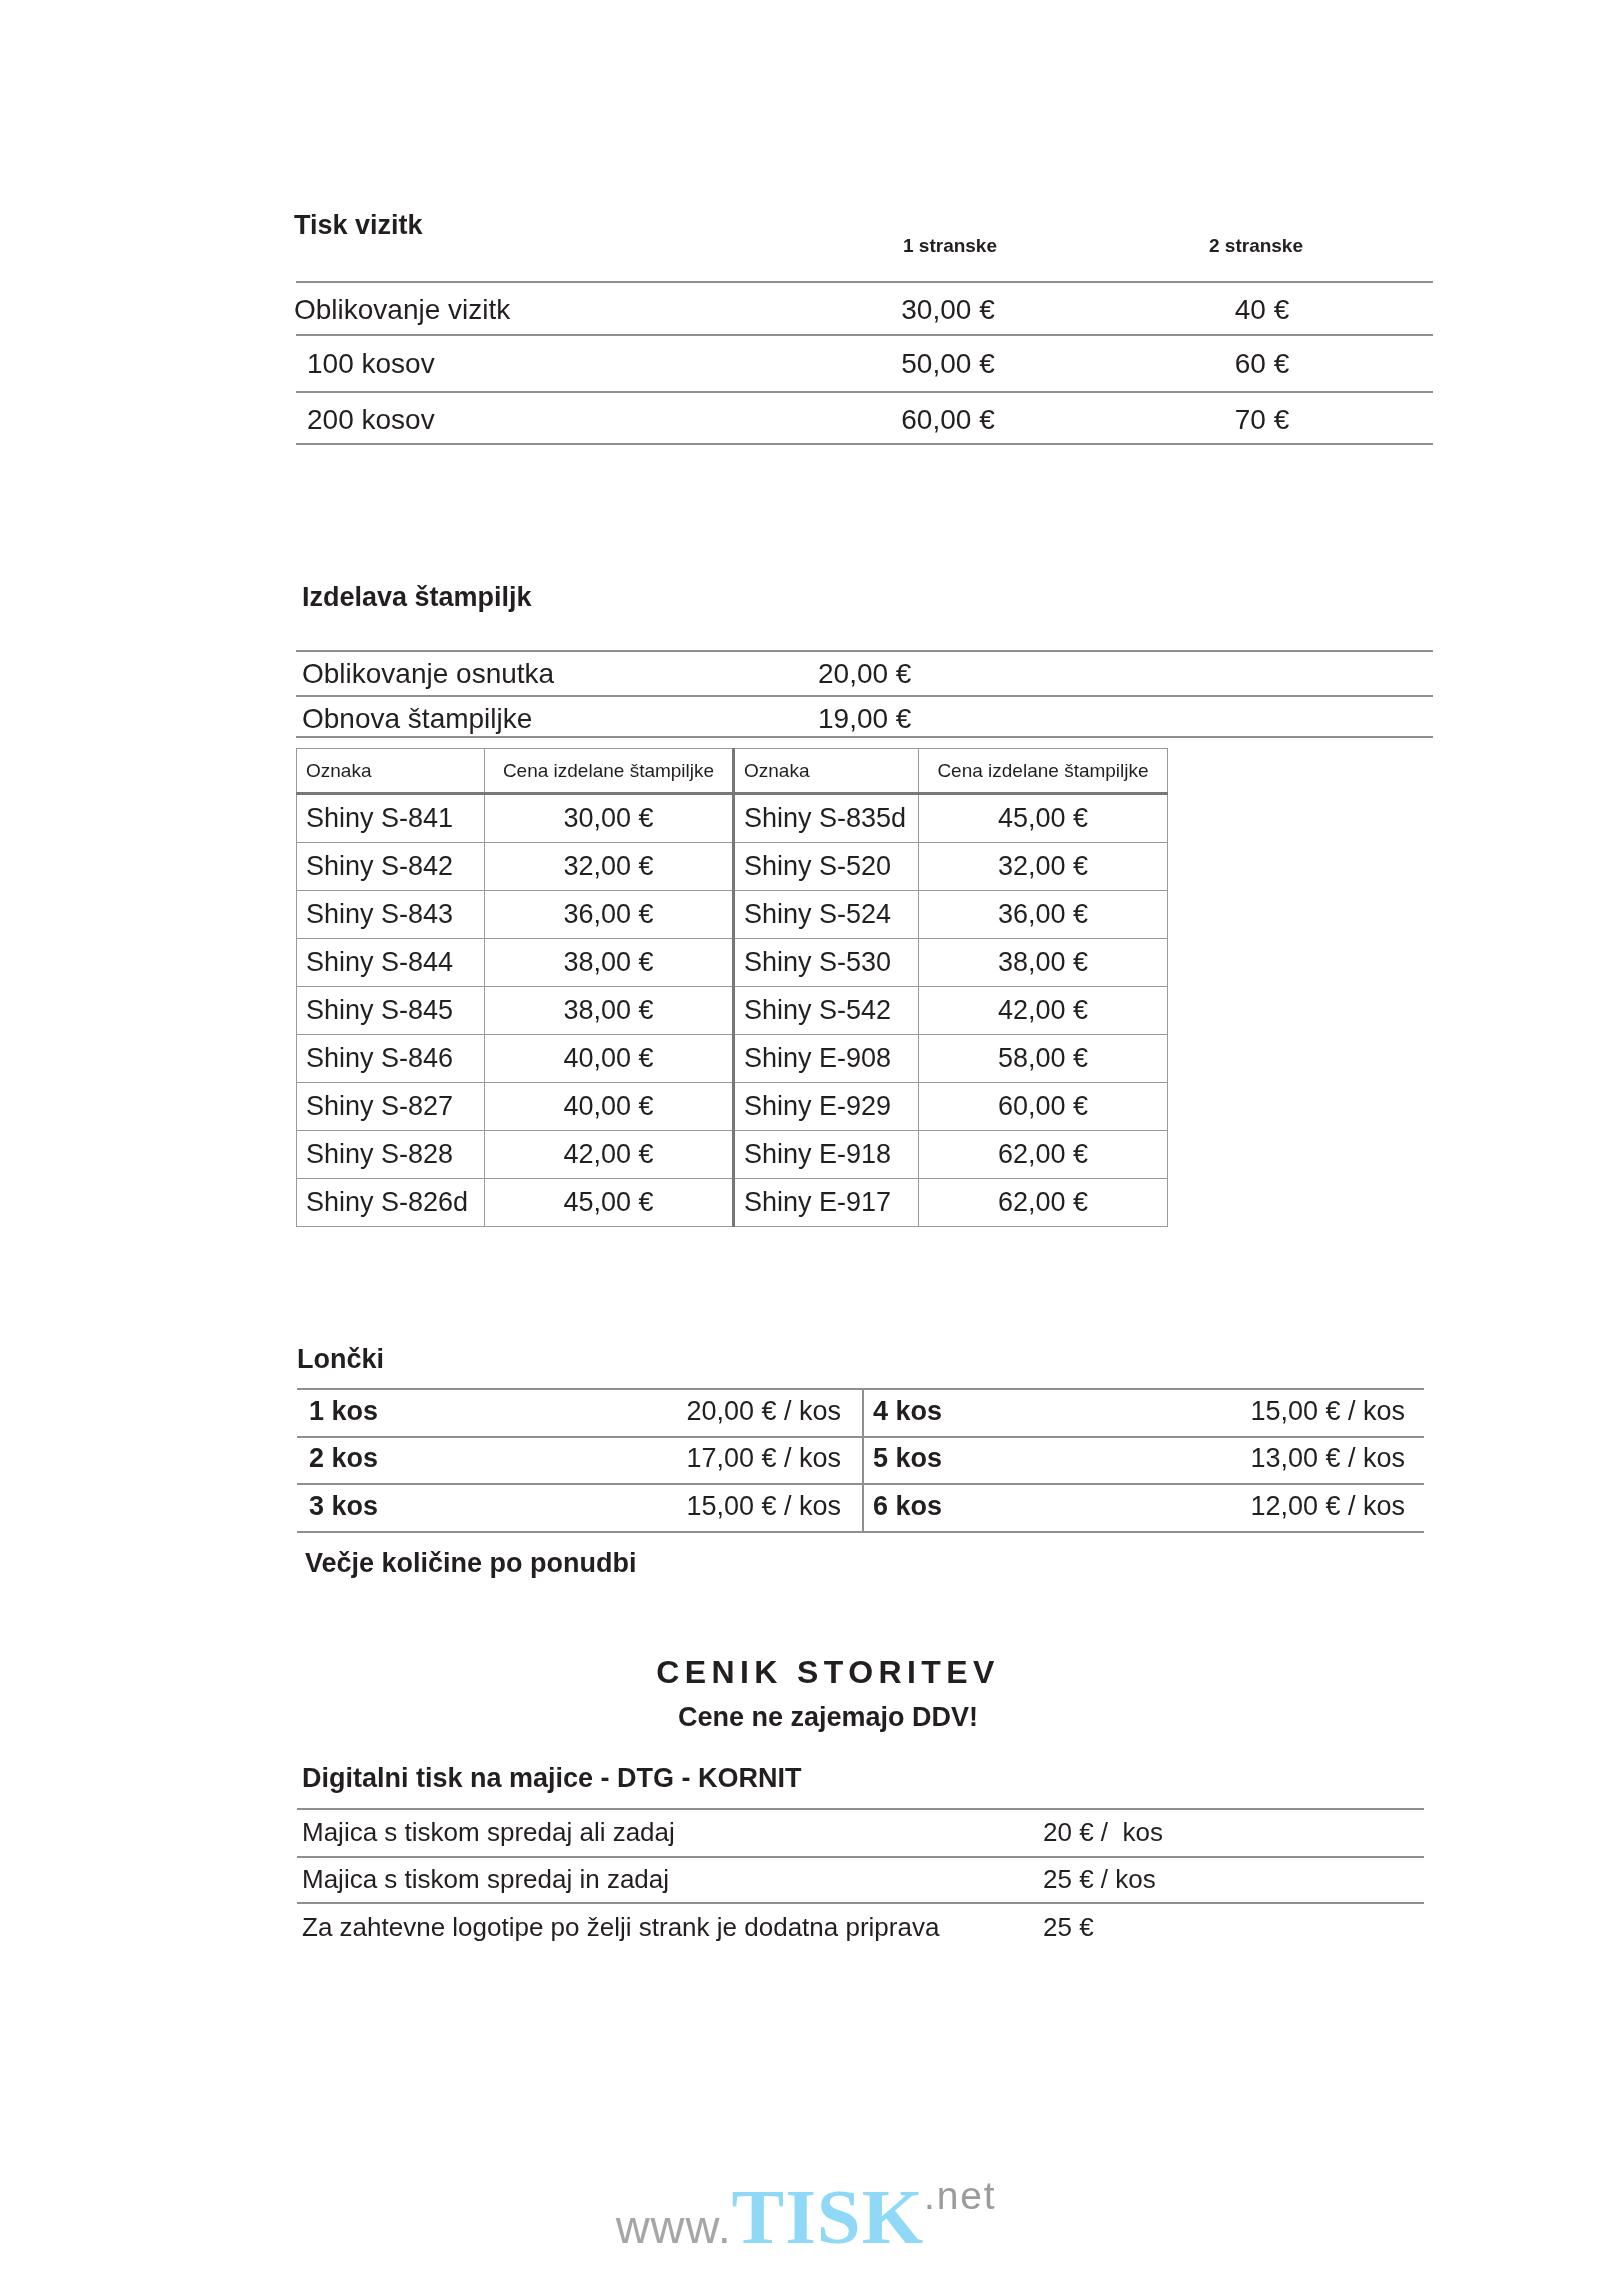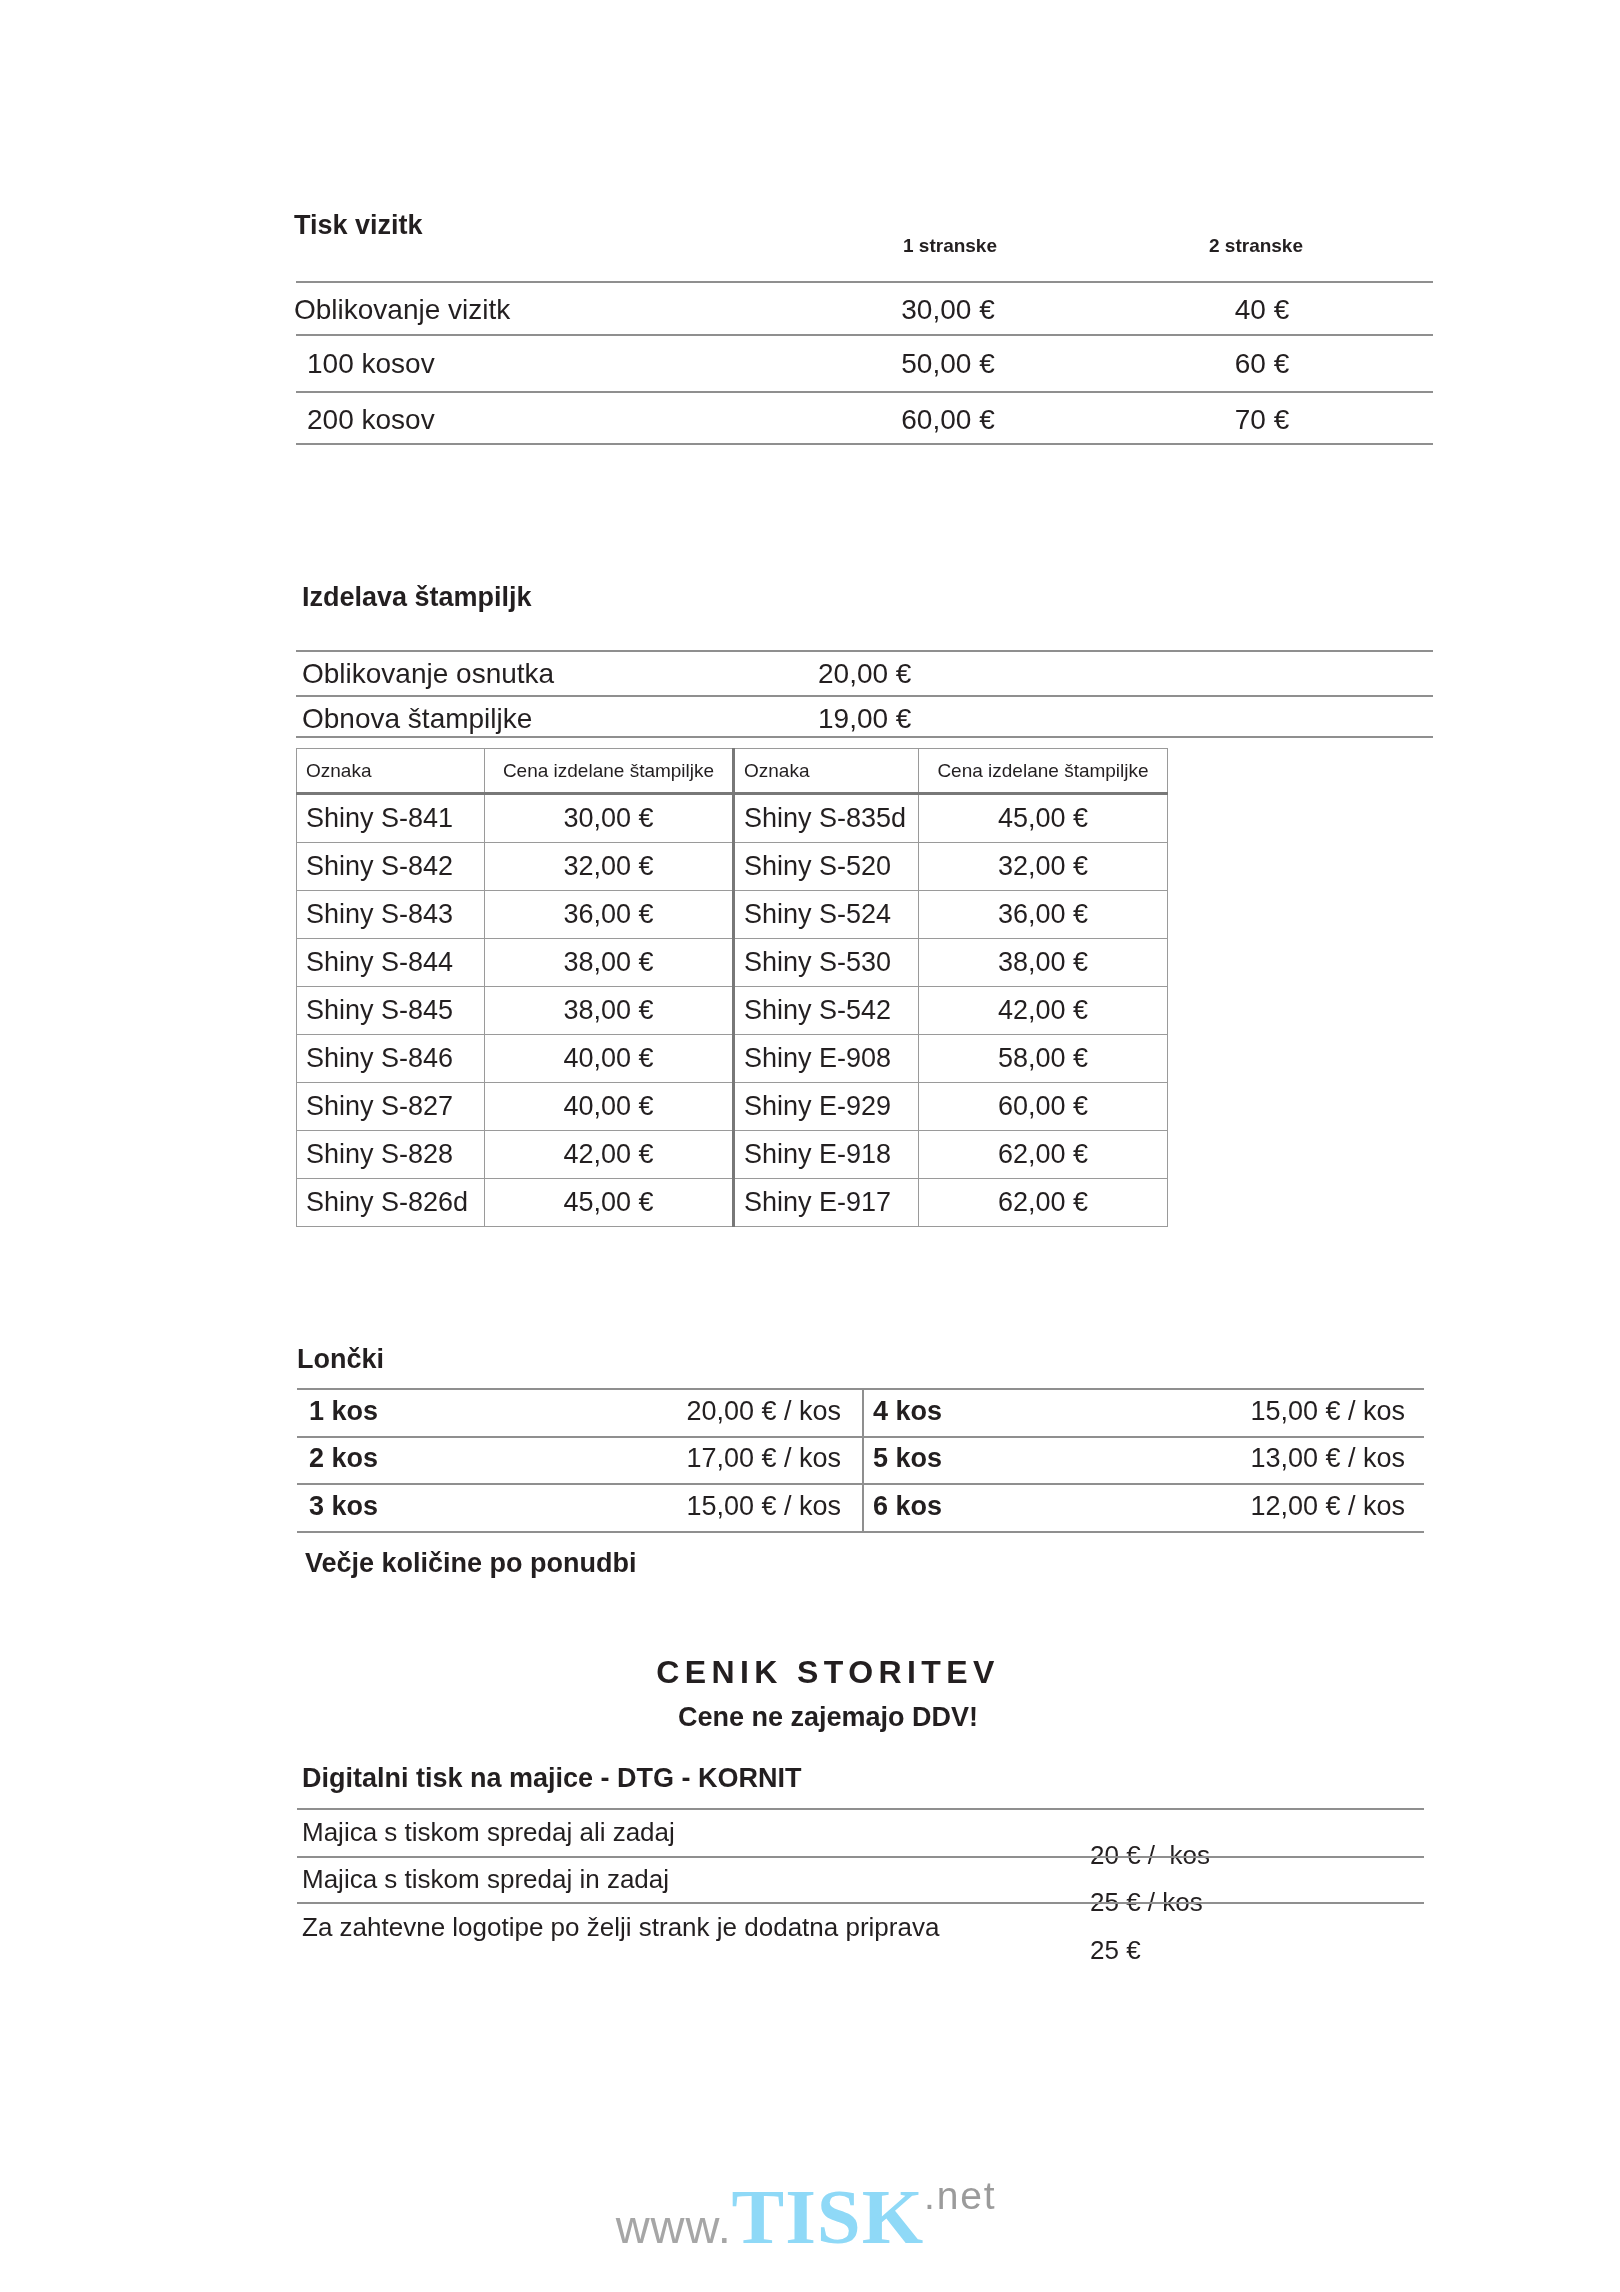--- a/index.html
+++ b/index.html
@@ -53,21 +53,21 @@
 
   
   .ck-title{left:828px;top:1656px;transform:translateX(-50%);font-size:32px;letter-spacing:5.4px;white-space:nowrap;}
   .ck-sub{left:828px;top:1704px;transform:translateX(-50%);font-size:27px;white-space:nowrap;}
 
   
   .dtg-title{left:302px;top:1765px;font-size:27px;}
   .l5a{top:1808px;} .l5b{top:1856px;} .l5c{top:1902px;}
   .dtg-cell{font-size:26px;white-space:pre;}
   .dtgr1{top:1819px;} .dtgr2{top:1866px;} .dtgr3{top:1914px;}
-  .dtg-lab{left:302px;} .dtg-val{left:1090px;margin-top:23px;}
+  .dtg-lab{left:302px;} .dtg-val{left:1043px;}
 
   
   .logo{position:absolute;left:806px;top:2172px;transform:translateX(-50%);
         display:flex;align-items:baseline;white-space:nowrap;}
   .logo-www{font-size:47px;color:#a6a6a6;letter-spacing:0.9px;}
   .logo-tampo{font-family:"Liberation Serif", serif;font-weight:bold;font-size:79px;
               color:#8173c1;letter-spacing:0.9px;}
   .logo-tisk{font-family:"Liberation Serif", serif;font-weight:bold;font-size:79px;
              color:#8fd9f7;letter-spacing:0.9px;}
   .logo-net{font-size:39px;color:#9b9b9b;align-self:flex-start;margin-top:1.8px;letter-spacing:1.8px;}

